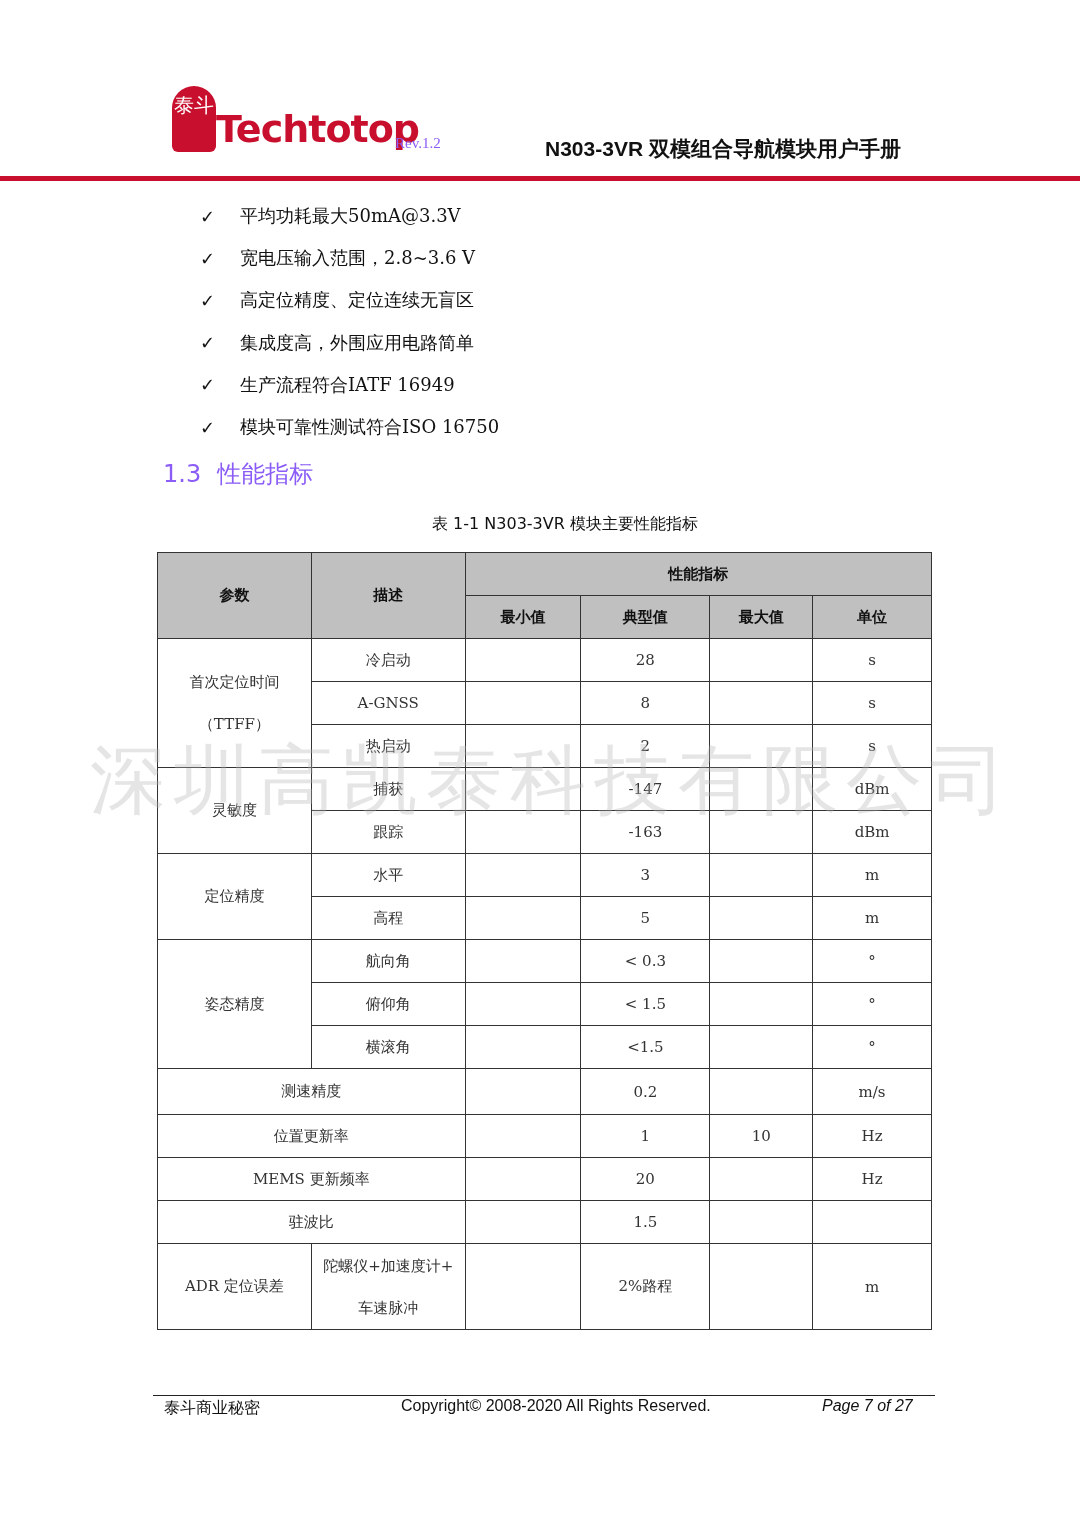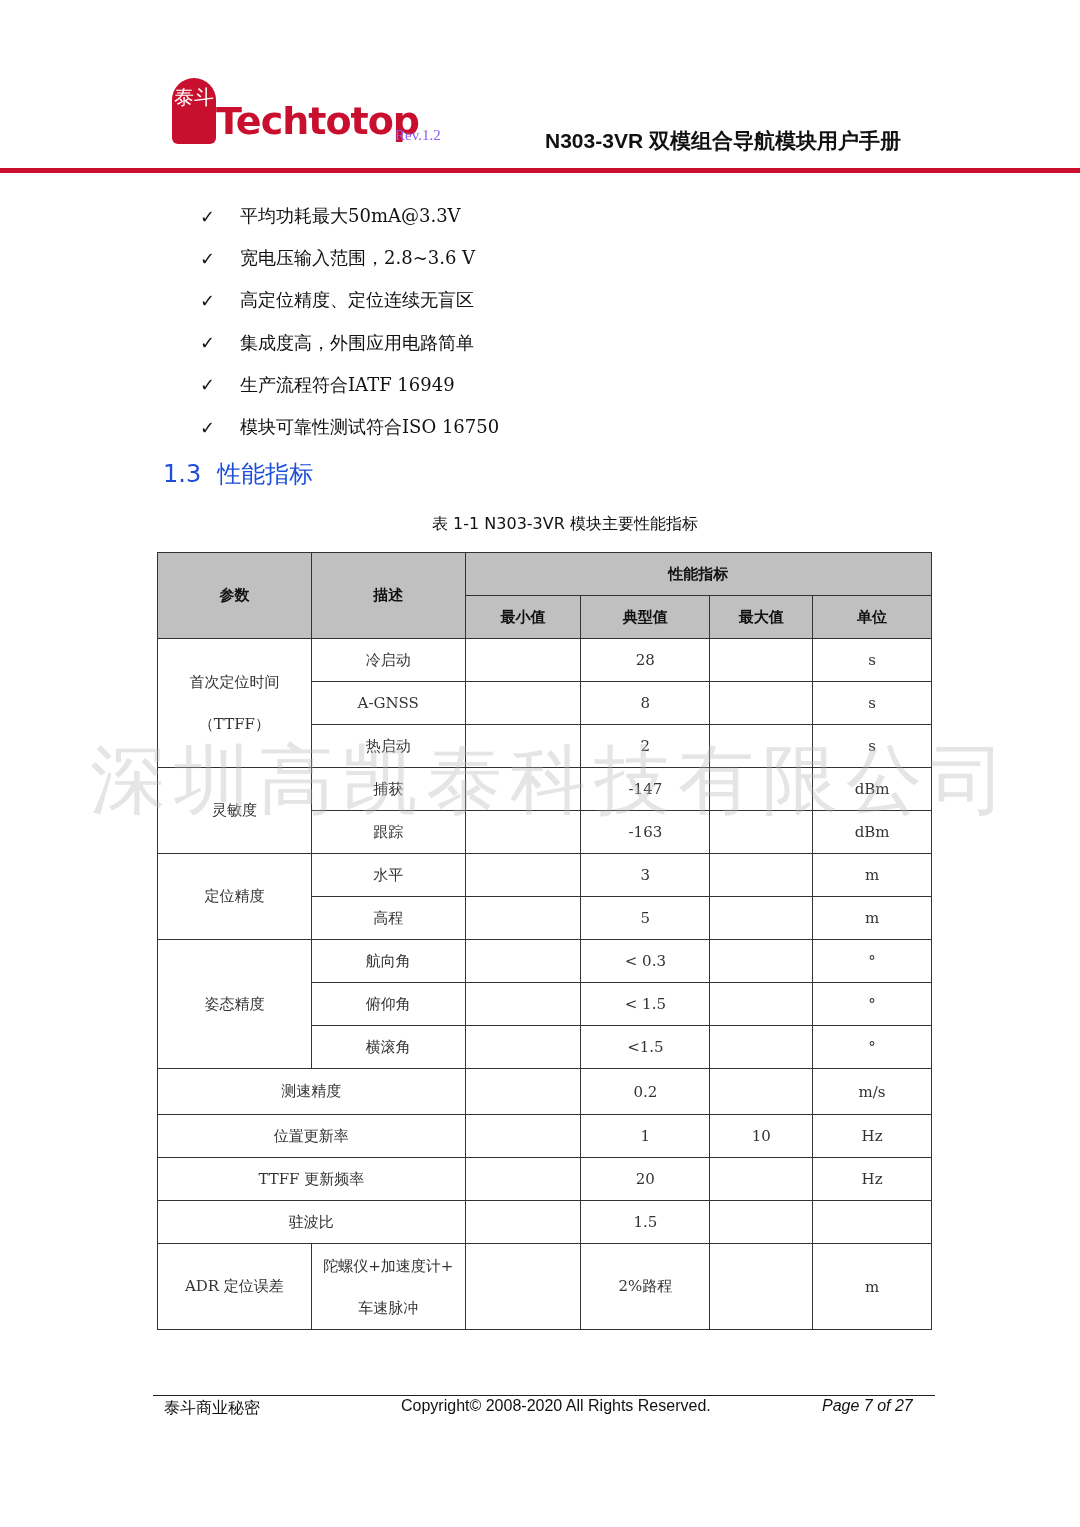--- a/index.html
+++ b/index.html
@@ -1,27 +1,27 @@
 <!DOCTYPE html>
 <html><head>
 <meta charset="utf-8">
 <style>
   html, body { margin: 0; padding: 0; }
   body { width: 1080px; height: 1527px; background: #ffffff; position: relative; overflow: hidden; font-family: "DejaVu Serif", serif; color: #111; }
-  .header { position: absolute; left: 0; top: 0; width: 988px; height: 175px; }
+  .header { position: absolute; left: 0; top: 8px; width: 988px; height: 175px; }
   .logo { position: absolute; left: 172px; top: 78px; display: flex; align-items: flex-end; }
   .logo-seal { width: 44px; height: 66px; background: #c8102e; border-radius: 22px 22px 6px 6px; color: #fff; font-size: 20px; line-height: 30px; text-align: center; font-family: "DejaVu Serif", serif; padding-top: 4px; box-sizing: border-box; }
   .logo-text { font-family: "DejaVu Sans", sans-serif; font-weight: bold; font-size: 38px; color: #c8102e; line-height: 46px; letter-spacing: -1px; }
   .rev { position: absolute; left: 395px; top: 127px; font-family: Liberation Serif, serif; font-size: 15px; color: #8b5cf6; }
   .doc-title { position: absolute; left: 545px; top: 127px; font-family: "Liberation Sans", sans-serif; font-size: 21px; color: #111; font-weight: bold; }
   .red-rule { position: absolute; left: 0; top: 168px; width: 1080px; height: 5px; background: #c8102e; }
   .bullets { position: absolute; left: 200px; top: 195px; list-style: none; margin: 0; padding: 0; }
   .bullets li { display: flex; align-items: center; height: 42.2px; font-size: 18px; }
   .check { width: 40px; font-family: "DejaVu Sans", sans-serif; font-size: 18px; }
-  .section { position: absolute; left: 163px; top: 458px; font-family: "DejaVu Sans", sans-serif; font-size: 24px; color: #1d4ed8; text-align: right; }
+  .section { position: absolute; left: 163px; top: 458px; font-family: "DejaVu Sans", sans-serif; font-size: 24px; color: #8b5cf6; text-align: right; }
   .section .num { margin-right: 16px; }
   .caption { position: absolute; left: 0; width: 1130px; top: 514px; text-align: center; font-family: "DejaVu Sans", sans-serif; font-size: 16px; }
   table.spec { position: absolute; left: 157px; top: 552px; width: 775px; border-collapse: collapse; font-size: 15px; color: #333; }
   table.spec td, table.spec th { border: 1px solid #333; text-align: center; vertical-align: middle; padding: 0; }
   table.spec th { background: #c0c0c0; font-family: "DejaVu Sans", sans-serif; font-weight: bold; font-size: 15px; color: #111; height: 42px; }
   table.spec td { height: 42px; }
   .watermark { position: absolute; left: 90px; top: 730px; font-size: 76px; color: rgba(180,180,180,0.35); letter-spacing: 8px; font-family: Liberation Serif, serif; pointer-events: none; white-space: nowrap; }
   .footer-rule { position: absolute; left: 153px; top: 1395px; width: 782px; height: 1px; background: #222; }
   .footer-left { position: absolute; left: 164px; top: 1398px; font-size: 16px; }
   .footer-mid { position: absolute; left: 401px; top: 1397px; font-family: "Liberation Sans", sans-serif; font-size: 16px; }
@@ -184,21 +184,21 @@
     <td>m/s</td>
   </tr>
   <tr>
     <td colspan="2">位置更新率</td>
     <td></td>
     <td>1</td>
     <td>10</td>
     <td>Hz</td>
   </tr>
   <tr>
-    <td colspan="2">TTFF 更新频率</td>
+    <td colspan="2">MEMS 更新频率</td>
     <td></td>
     <td>20</td>
     <td></td>
     <td>Hz</td>
   </tr>
   <tr>
     <td colspan="2">驻波比</td>
     <td></td>
     <td>1.5</td>
     <td></td>

